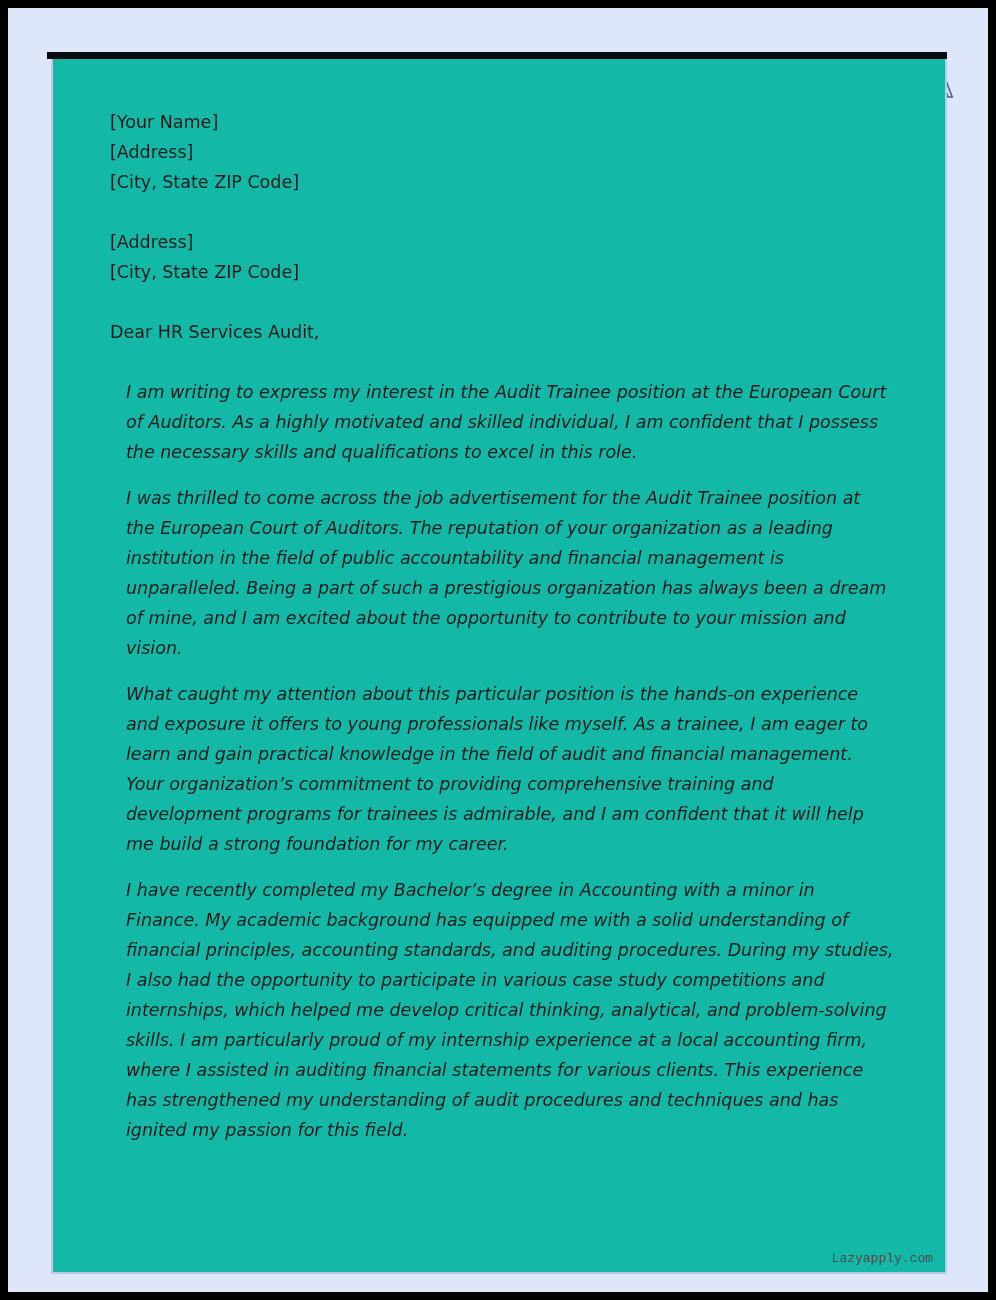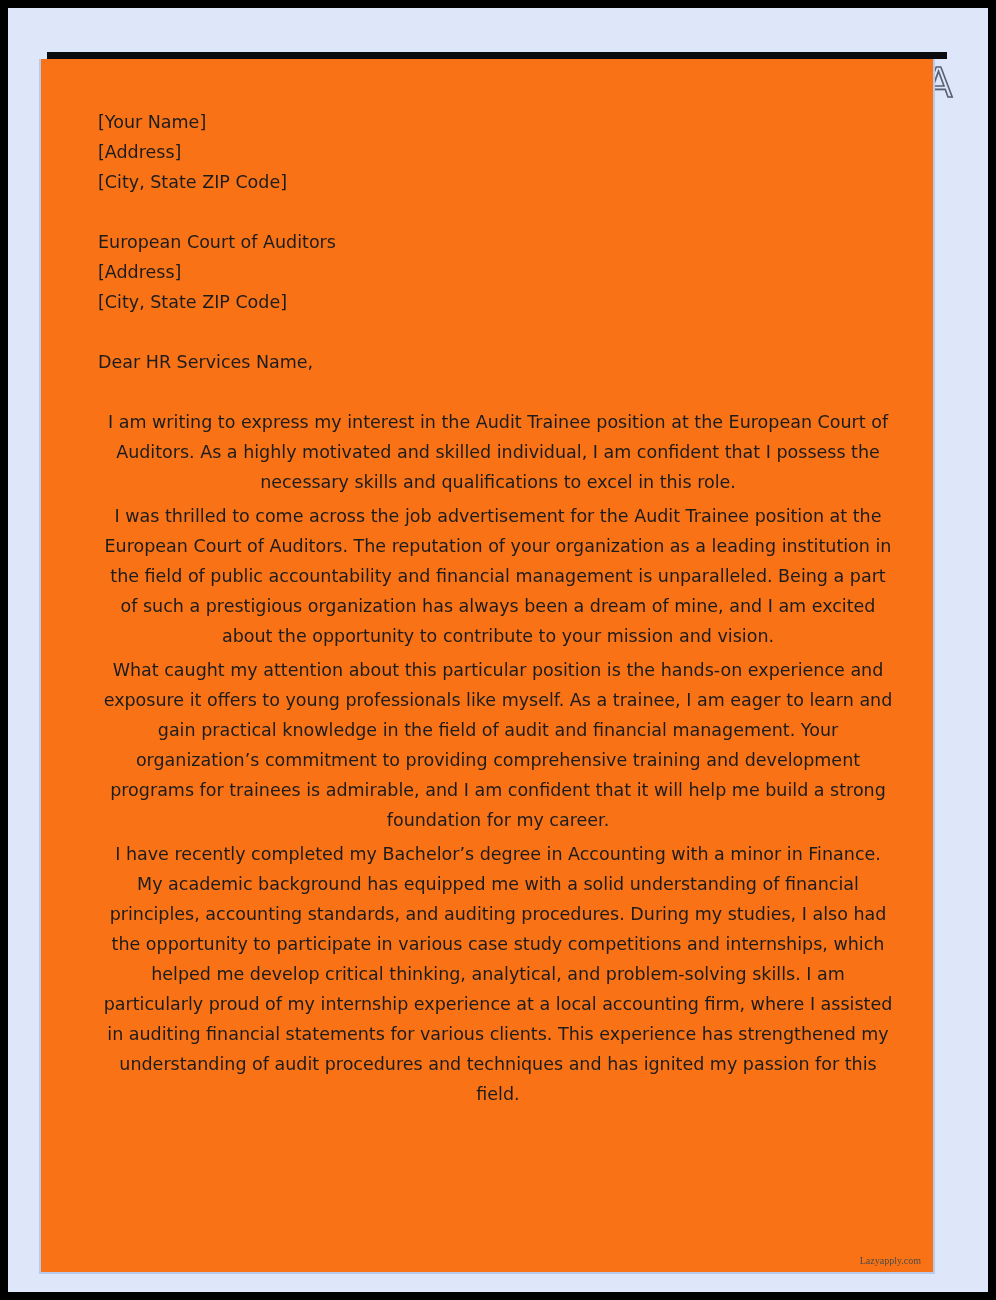--- a/index.html
+++ b/index.html
@@ -58,25 +58,25 @@
     left: 39px;
     top: 44px;
     width: 900px;
     height: 7px;
     background: #0b0c10;
   }
 
   
   #letter-sheet {
     position: absolute;
-    left: 31px;
+    left: 43px;
     top: 51px;
     width: 896px;
     height: 1215px;
-    background: #f97316;
+    background: #14b8a6;
     border-left: 2px solid #b9c9ec;
     border-right: 2px solid #b9c9ec;
     border-bottom: 2px solid #b9c9ec;
     box-sizing: border-box;
     overflow: hidden;
   }
 
   #letter-body {
     position: absolute;
     left: 57px;
@@ -92,31 +92,32 @@
     margin: 0 0 30px 0;
   }
   .block:last-child {
     margin-bottom: 0;
   }
   .addr-line {
     display: block;
     white-space: pre;
   }
   .para {
-    margin: 4px;
-    text-align: center;
+    margin: 16px;
+    text-align: left;
+    font-style: italic;
   }
 
   
   #watermark {
     position: absolute;
     right: 12px;
     bottom: 6px;
-    font-family: Liberation Serif, serif;
-    font-size: 10px;
+    font-family: Liberation Mono, monospace;
+    font-size: 13px;
     color: #4a4a4a;
     white-space: nowrap;
   }
 </style>
 </head>
 <body>
 
 <div id="page-frame">
 
   <div id="letterhead">
@@ -129,27 +130,26 @@
 
     <div id="letter-body">
 
       <div class="block">
         <span class="addr-line">[Your Name]</span>
         <span class="addr-line">[Address]</span>
         <span class="addr-line">[City, State ZIP Code]</span>
       </div>
 
       <div class="block">
-        <span class="addr-line">European Court of Auditors</span>
         <span class="addr-line">[Address]</span>
         <span class="addr-line">[City, State ZIP Code]</span>
       </div>
 
       <div class="block">
-        <span class="addr-line">Dear HR Services Name,</span>
+        <span class="addr-line">Dear HR Services Audit,</span>
       </div>
 
       <p class="block para">I am writing to express my interest in the Audit Trainee position at the European Court of Auditors. As a highly motivated and skilled individual, I am confident that I possess the necessary skills and qualifications to excel in this role.</p>
       <p class="block para">I was thrilled to come across the job advertisement for the Audit Trainee position at the European Court of Auditors. The reputation of your organization as a leading institution in the field of public accountability and financial management is unparalleled. Being a part of such a prestigious organization has always been a dream of mine, and I am excited about the opportunity to contribute to your mission and vision.</p>
       <p class="block para">What caught my attention about this particular position is the hands-on experience and exposure it offers to young professionals like myself. As a trainee, I am eager to learn and gain practical knowledge in the field of audit and financial management. Your organization’s commitment to providing comprehensive training and development programs for trainees is admirable, and I am confident that it will help me build a strong foundation for my career.</p>
       <p class="block para">I have recently completed my Bachelor’s degree in Accounting with a minor in Finance. My academic background has equipped me with a solid understanding of financial principles, accounting standards, and auditing procedures. During my studies, I also had the opportunity to participate in various case study competitions and internships, which helped me develop critical thinking, analytical, and problem-solving skills. I am particularly proud of my internship experience at a local accounting firm, where I assisted in auditing financial statements for various clients. This experience has strengthened my understanding of audit procedures and techniques and has ignited my passion for this field.</p>
 
     </div>
 
     <div id="watermark">Lazyapply.com</div>

